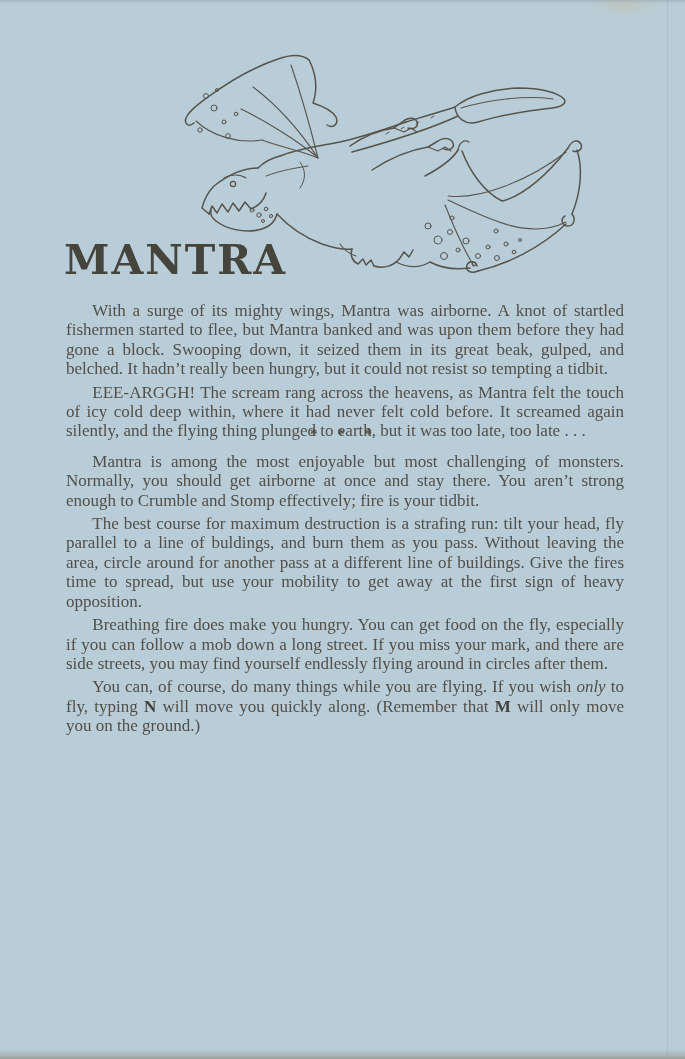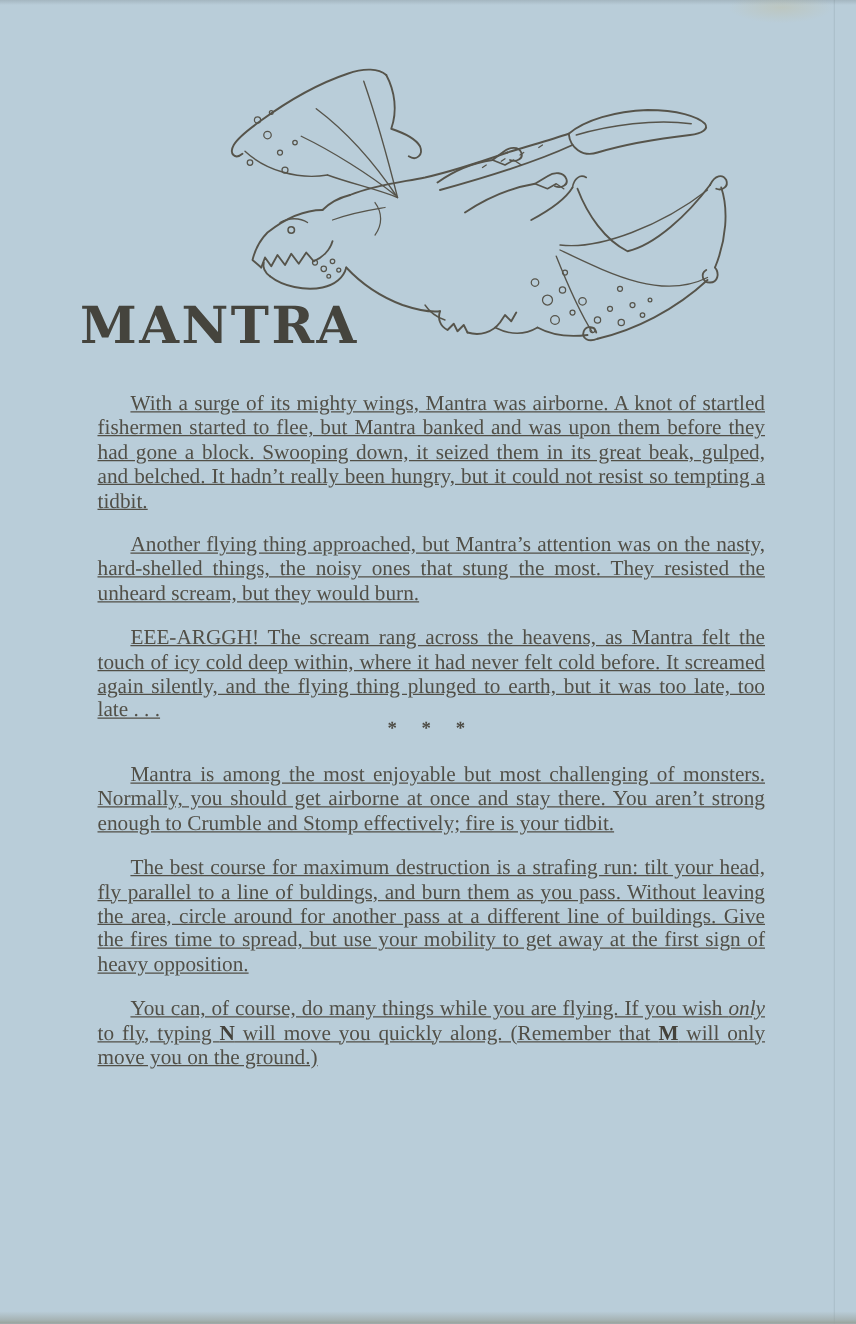--- a/index.html
+++ b/index.html
@@ -31,21 +31,21 @@
     position:absolute;left:64px;top:236px;
     font-family:"DejaVu Serif", serif;
     font-size:41px;font-weight:bold;letter-spacing:2px;
     color:#45443d;
   }
   .body-text{
     position:absolute;left:62px;top:297px;width:566px;
     font-size:17px;line-height:19.4px;
     text-align:justify;
   }
-  .body-text p{margin:16px;text-indent:1.55em;text-decoration:underline;}
+  .body-text p{margin:4px;text-indent:1.55em;}
   .separator{
     height:19.4px;line-height:19.4px;margin-top:-19.4px;
     text-align:center;text-indent:0;
     letter-spacing:8px;font-weight:bold;font-size:15px;
     color:#4c4a43;
   }
   .section-strategy{margin-top:7px;}
   i{font-style:italic;}
   b{font-weight:bold;color:#44423b;}
 </style>
@@ -142,26 +142,26 @@
       <circle cx="520" cy="240" r="1.5" stroke-width="1"></circle>
       <circle cx="452" cy="218" r="2" stroke-width="1"></circle>
     </g>
   </svg>
 
   <div class="page-title">MANTRA</div>
 
   <div class="body-text">
     <div class="section-story">
         <p>With a surge of its mighty wings, Mantra was airborne. A knot of startled fishermen started to flee, but Mantra banked and was upon them before they had gone a block. Swooping down, it seized them in its great beak, gulped, and belched. It hadn’t really been hungry, but it could not resist so tempting a tidbit.</p>
-        <p>Another flying thing approached, but Mantra’s attention was on the nasty, hard-shelled things, the noisy ones that stung the most. They resisted the unheard scream, but they would burn.</p>
         <p>EEE-ARGGH! The scream rang across the heavens, as Mantra felt the touch of icy cold deep within, where it had never felt cold before. It screamed again silently, and the flying thing plunged to earth, but it was too late, too late . . .</p>
       </div>
     <div class="separator">* * *</div>
     <div class="section-strategy">
         <p>Mantra is among the most enjoyable but most challenging of monsters. Normally, you should get airborne at once and stay there. You aren’t strong enough to Crumble and Stomp effectively; fire is your tidbit.</p>
         <p>The best course for maximum destruction is a strafing run:  tilt your head, fly parallel to a line of buldings, and burn them as you pass. Without leaving the area, circle around for another pass at a different line of buildings. Give the fires time to spread, but use your mobility to get away at the first sign of heavy opposition.</p>
+        <p>Breathing fire does make you hungry. You can get food on the fly, especially if you can follow a mob down a long street. If you miss your mark, and there are side streets, you may find yourself endlessly flying around in circles after them.</p>
         <p>You can, of course, do many things while you are flying. If you wish <i>only</i> to fly, typing <b>N</b> will move you quickly along. (Remember that <b>M</b> will only move you on the ground.)</p>
       </div>
   </div>
 
   <div class="crease" style="left:667px;"></div>
   <div class="bottom-edge"></div>
 </div>
 
 </body></html>

